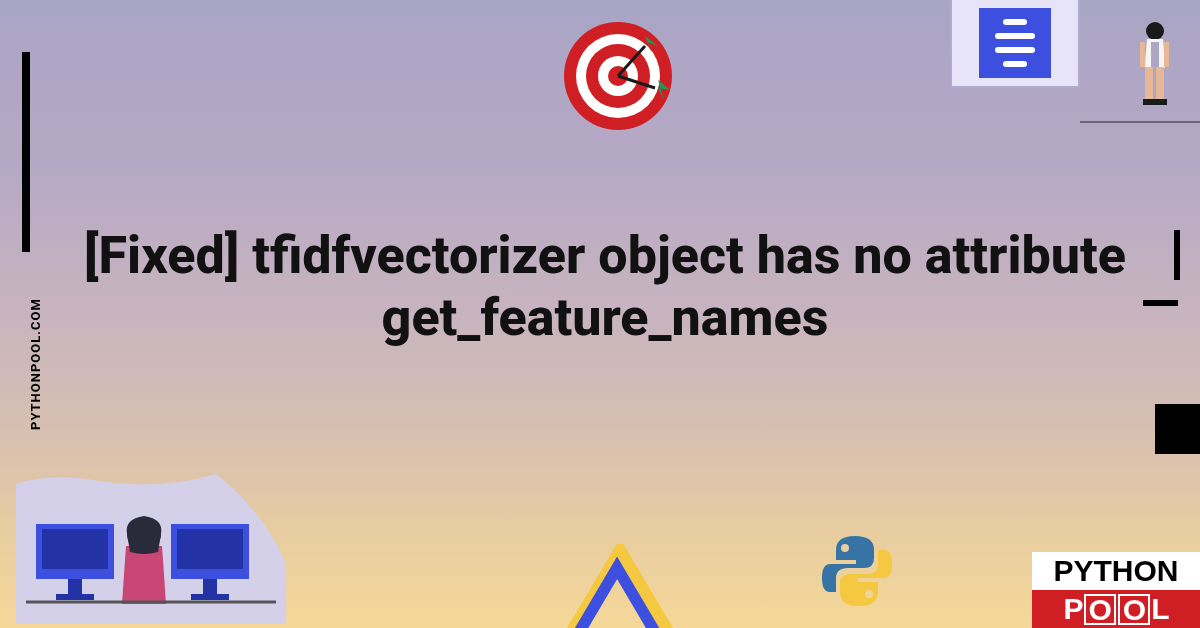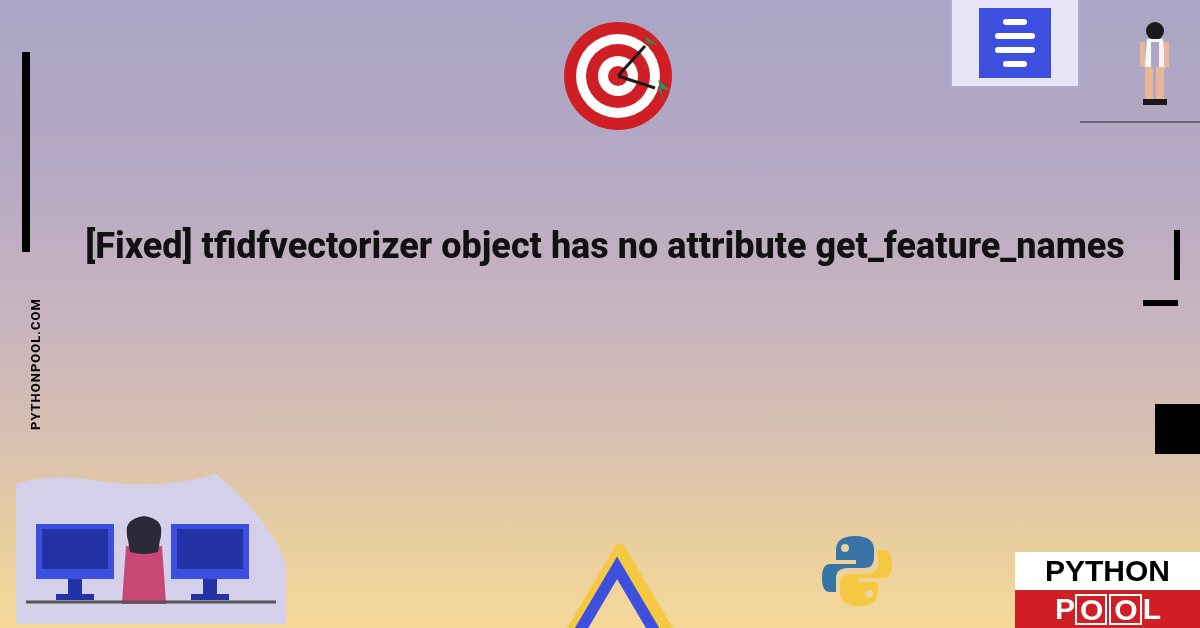--- a/index.html
+++ b/index.html
@@ -80,21 +80,21 @@
       right: 18px;
       top: 20px;
     }
     
     
     .headline {
       position: absolute;
       left: 80px;
       top: 225px;
       width: 1050px;
-      font-size: 36px;
+      font-size: 52px;
       font-weight: 800;
       color: #111;
       text-align: center;
       line-height: 1.2;
     }
     
     
     .right-bar-1 {
       position: absolute;
       right: 20px;
@@ -139,21 +139,21 @@
       position: absolute;
       left: 818px;
       bottom: 14px;
     }
     
     
     .brand-logo {
       position: absolute;
       right: 0;
       bottom: 0;
-      width: 185px;
+      width: 168px;
       height: 76px;
       display: flex;
       flex-direction: column;
     }
     .brand-top {
       background: #fff;
       color: #000;
       font-weight: 900;
       font-size: 30px;
       letter-spacing: 0;

